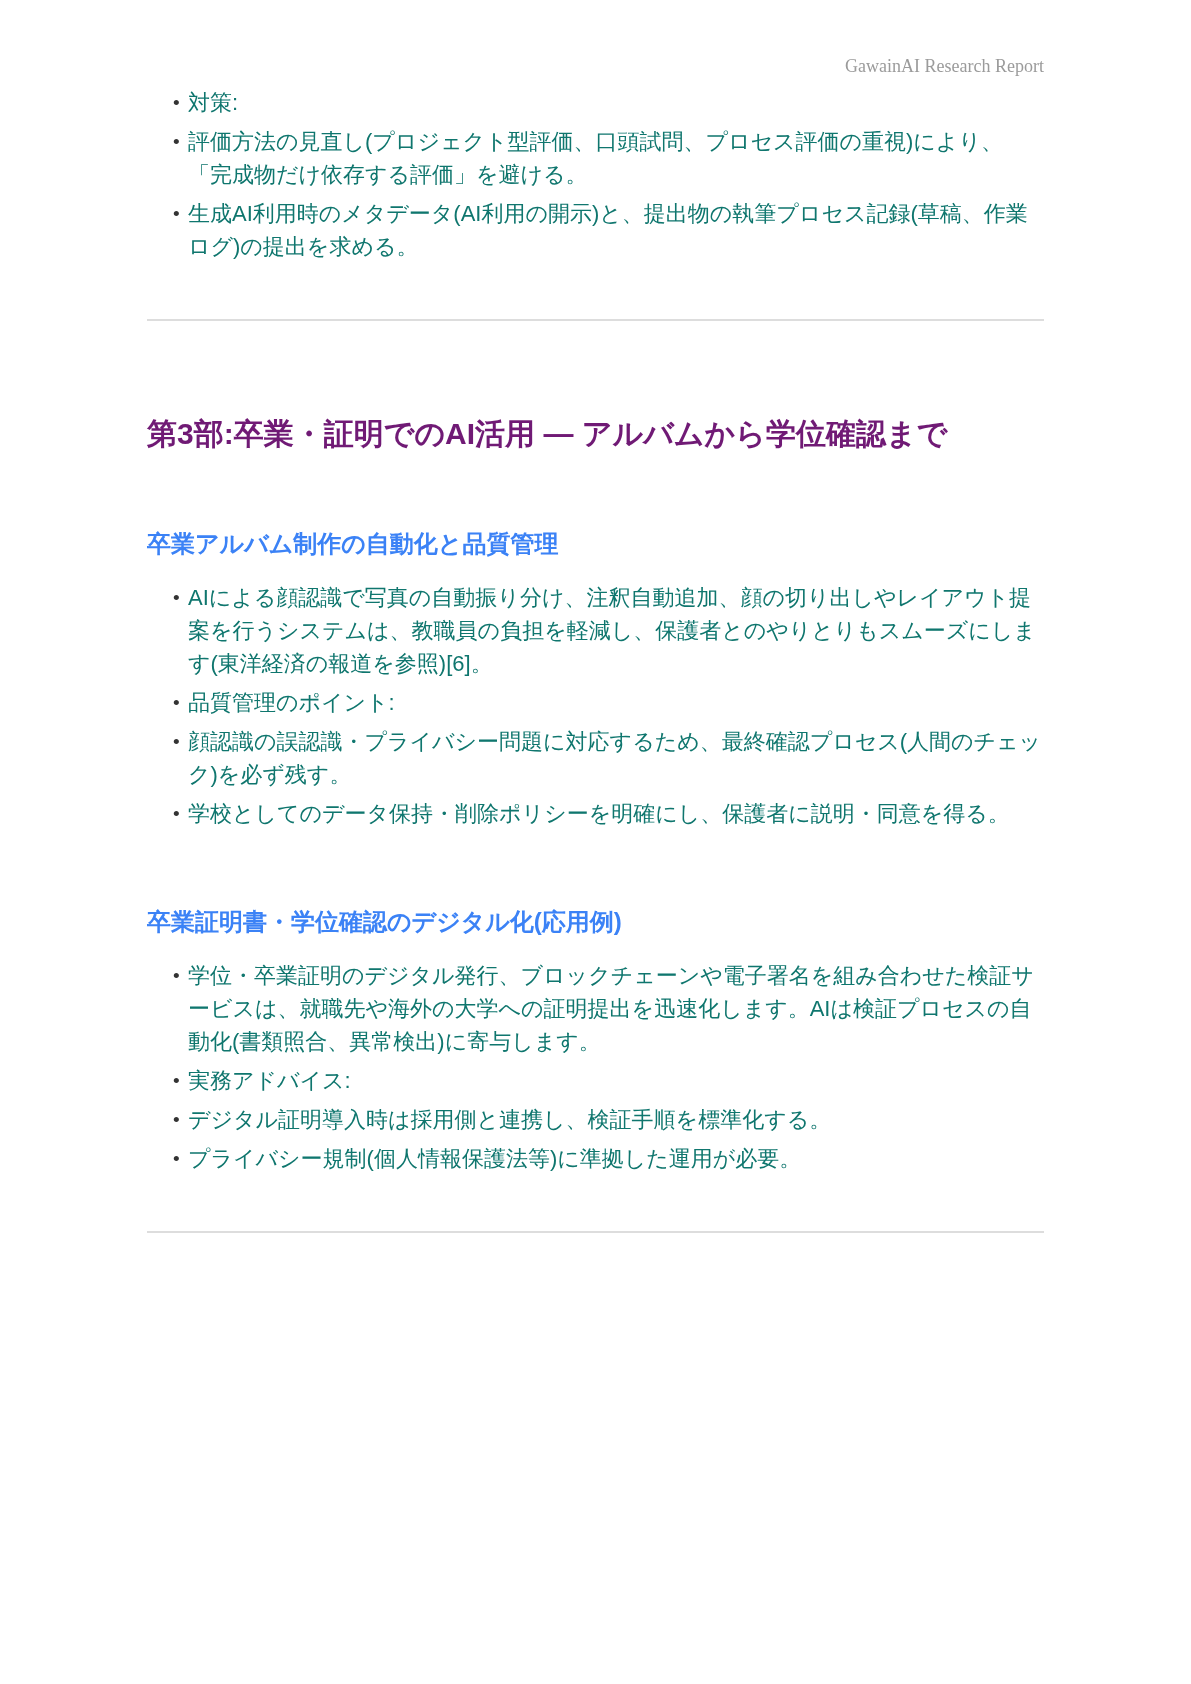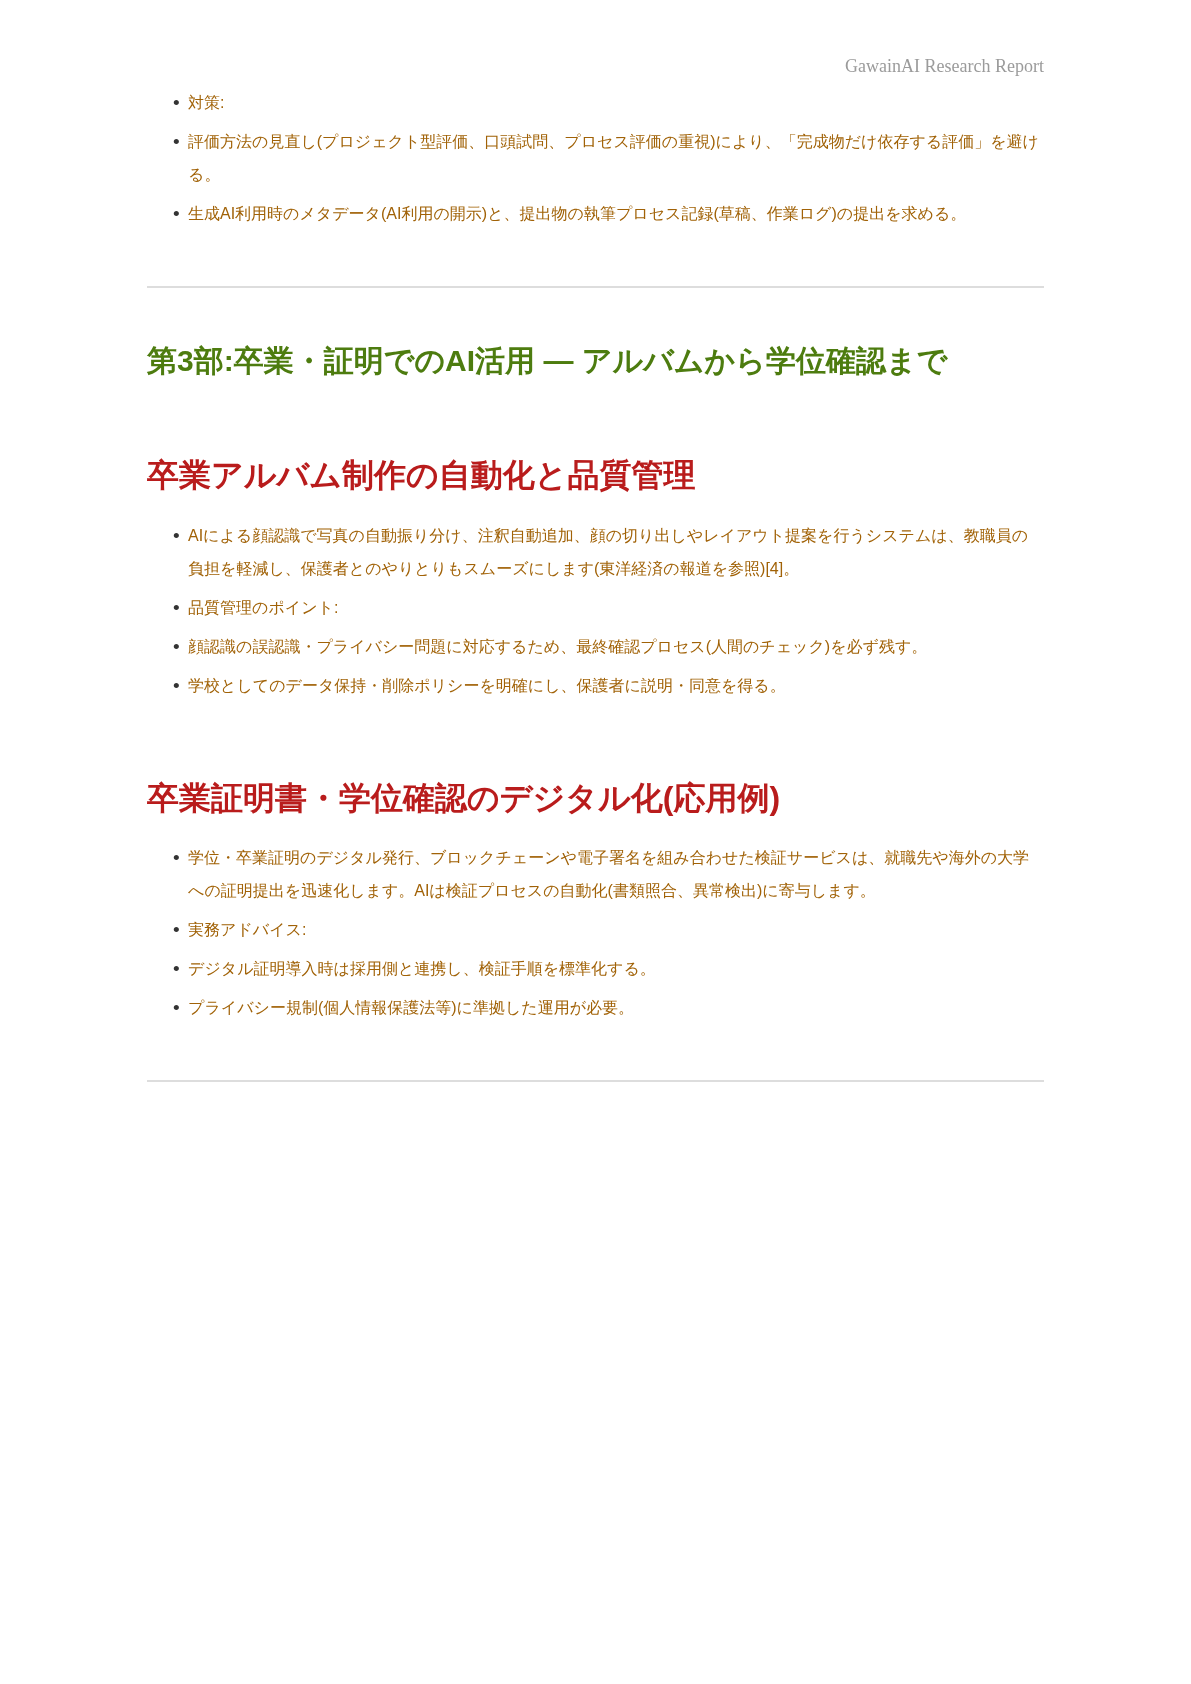--- a/index.html
+++ b/index.html
@@ -30,54 +30,54 @@
     padding-left: 41px;
     font-size: 20px;
     line-height: 33px;
     color: #333333;
   }
 
   ul.bullets {
     list-style: none;
     margin: 8px 0 0;
     padding: 0 0 0 41px;
-    font-size: 16px;
+    font-size: 22px;
     line-height: 33px;
-    color: #a16207;
+    color: #0f766e;
   }
   ul.bullets li { position: relative; margin-bottom: 6px; }
   ul.bullets li::before {
     content: "\2022";
     position: absolute;
     left: -15px;
     top: 0px;
     font-size: 19px;
     color: #333333;
   }
 
   hr.rule {
     border: none;
     border-top: 2px solid #dddddd;
     margin: 56px 0 0;
     height: 0;
   }
 
   h1.section-title {
-    margin: 54px 0 0;
+    margin: 94px 0 0;
     font-size: 30px;
     line-height: 1.25;
     font-weight: 700;
-    color: #4d7c0f;
+    color: #701a75;
   }
   h2.subsection-title {
     margin: 76px 0 0;
-    font-size: 32px;
+    font-size: 24px;
     line-height: 1.3;
     font-weight: 700;
-    color: #b91c1c;
+    color: #3b82f6;
   }
   h2.subsection-title + ul.bullets { margin-top: 22px; }
 
   .doc-footer {
     position: absolute;
     top: 1598px;
     left: 0;
     right: 0;
     text-align: center;
     font-family: "Liberation Serif", "DejaVu Serif", serif;
@@ -101,21 +101,21 @@
       <li>生成AI利用時のメタデータ(AI利用の開示)と、提出物の執筆プロセス記録(草稿、作業ログ)の提出を求める。</li>
     </ul>
 
     <hr class="rule">
 
     <h1 class="section-title">第3部:卒業・証明でのAI活用 — アルバムから学位確認まで</h1>
 
     <h2 class="subsection-title">卒業アルバム制作の自動化と品質管理</h2>
 
     <ul class="bullets">
-      <li>AIによる顔認識で写真の自動振り分け、注釈自動追加、顔の切り出しやレイアウト提案を行うシステムは、教職員の負担を軽減し、保護者とのやりとりもスムーズにします(東洋経済の報道を参照)[4]。</li>
+      <li>AIによる顔認識で写真の自動振り分け、注釈自動追加、顔の切り出しやレイアウト提案を行うシステムは、教職員の負担を軽減し、保護者とのやりとりもスムーズにします(東洋経済の報道を参照)[6]。</li>
       <li>品質管理のポイント:</li>
       <li>顔認識の誤認識・プライバシー問題に対応するため、最終確認プロセス(人間のチェック)を必ず残す。</li>
       <li>学校としてのデータ保持・削除ポリシーを明確にし、保護者に説明・同意を得る。</li>
     </ul>
 
     <h2 class="subsection-title">卒業証明書・学位確認のデジタル化(応用例)</h2>
 
     <ul class="bullets">
       <li>学位・卒業証明のデジタル発行、ブロックチェーンや電子署名を組み合わせた検証サービスは、就職先や海外の大学への証明提出を迅速化します。AIは検証プロセスの自動化(書類照合、異常検出)に寄与します。</li>
       <li>実務アドバイス:</li>

